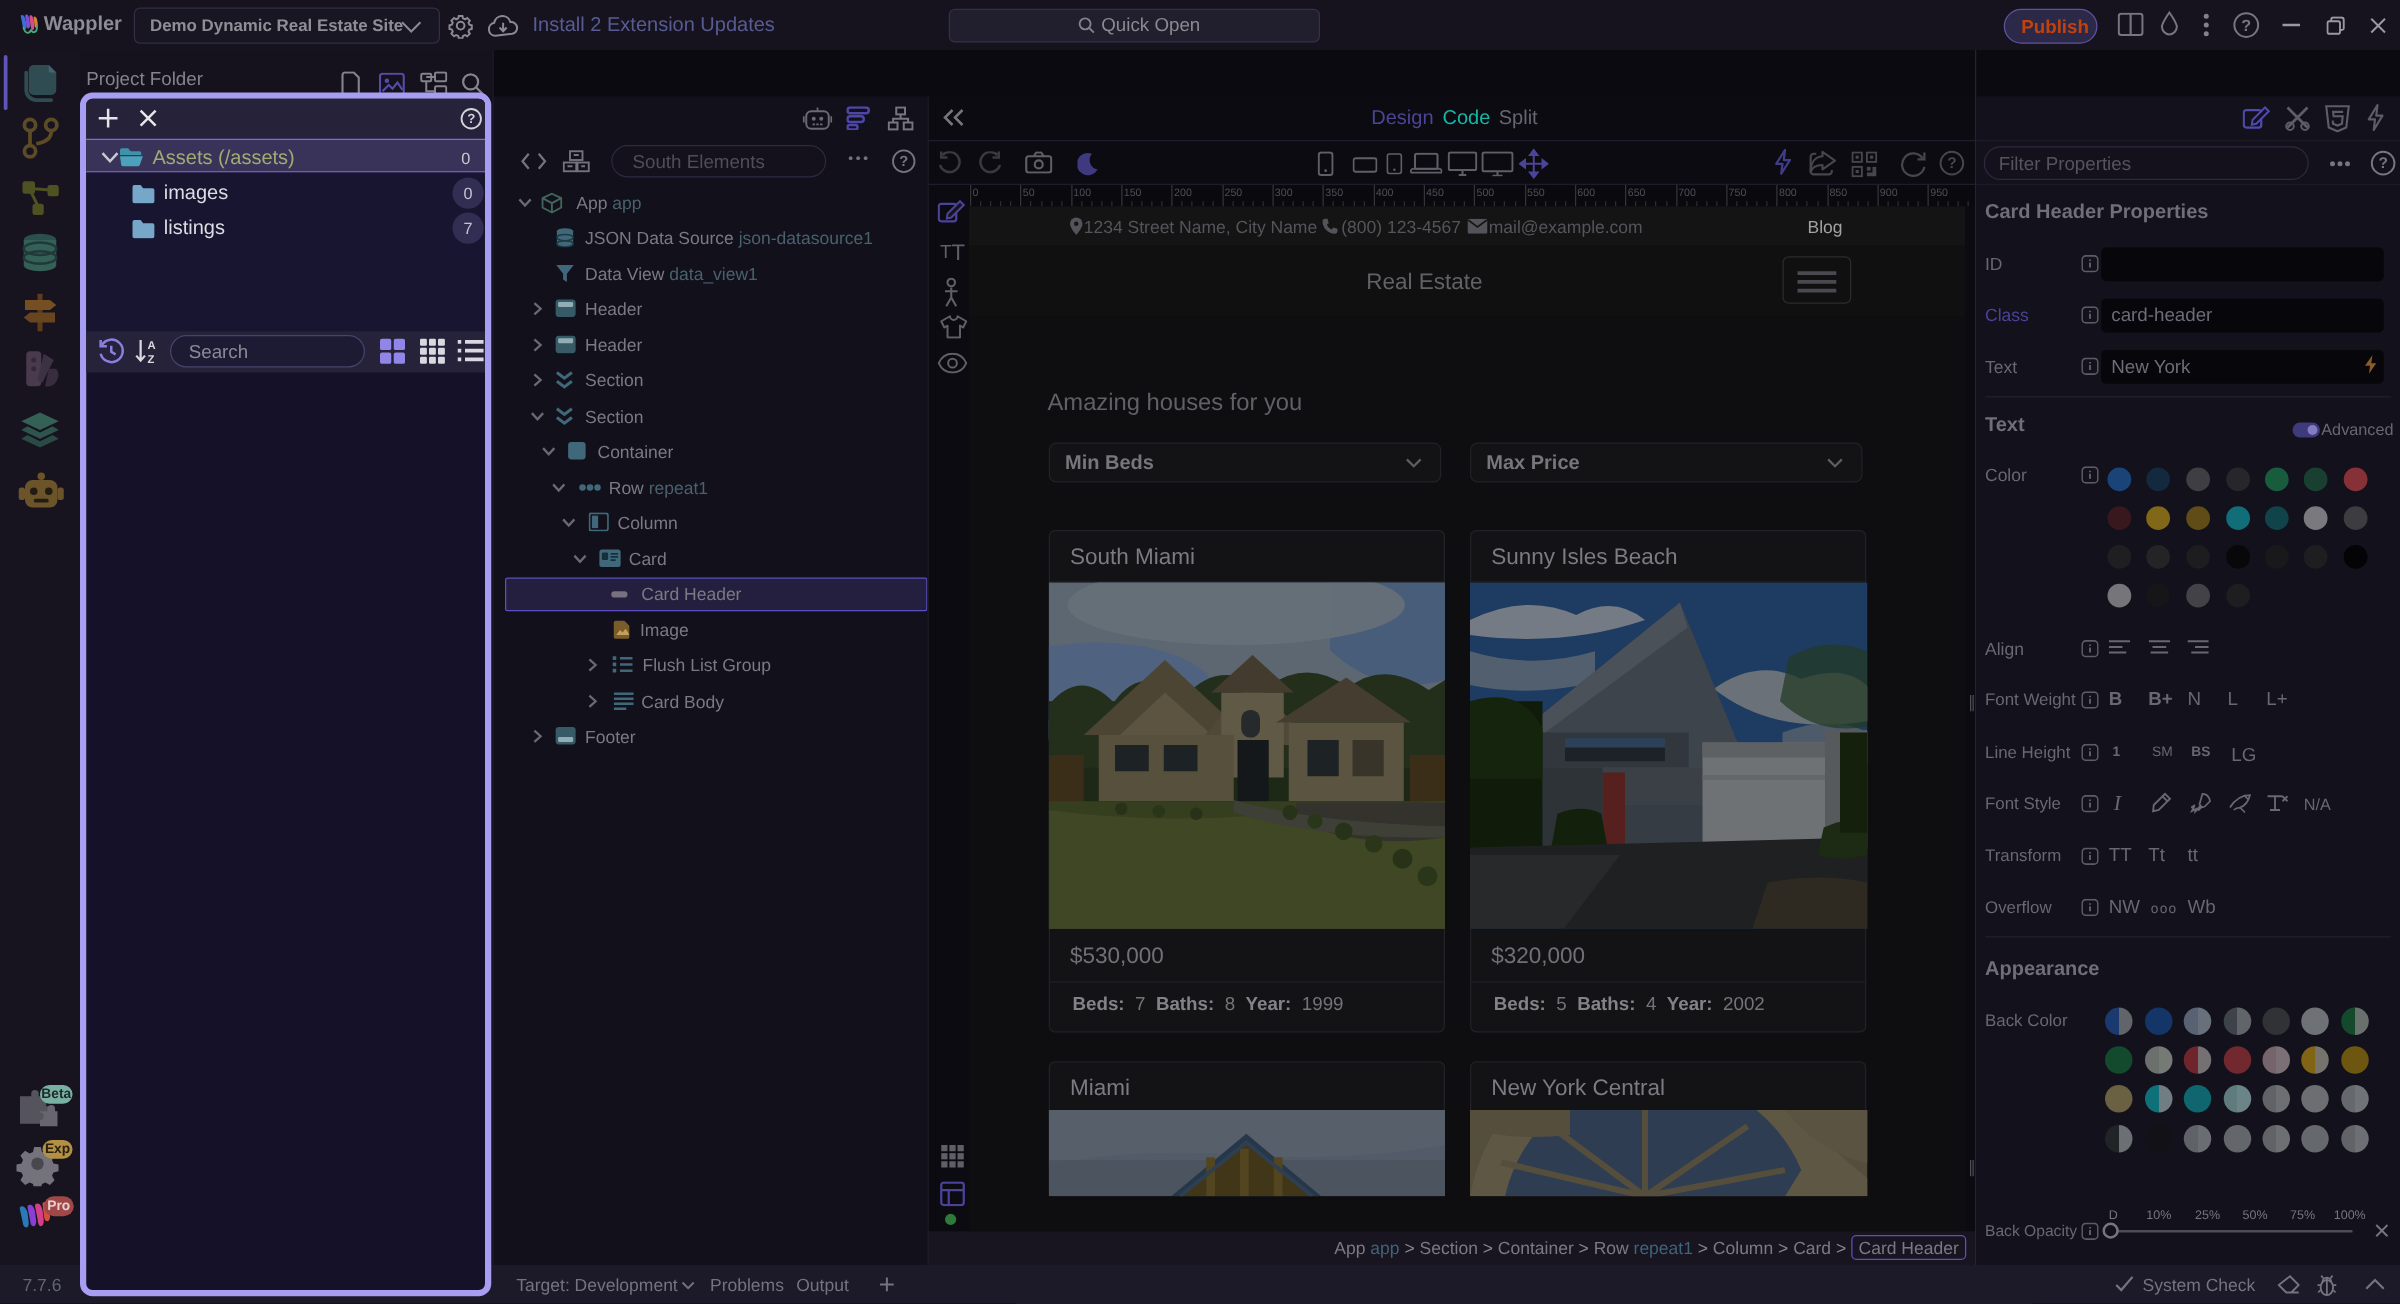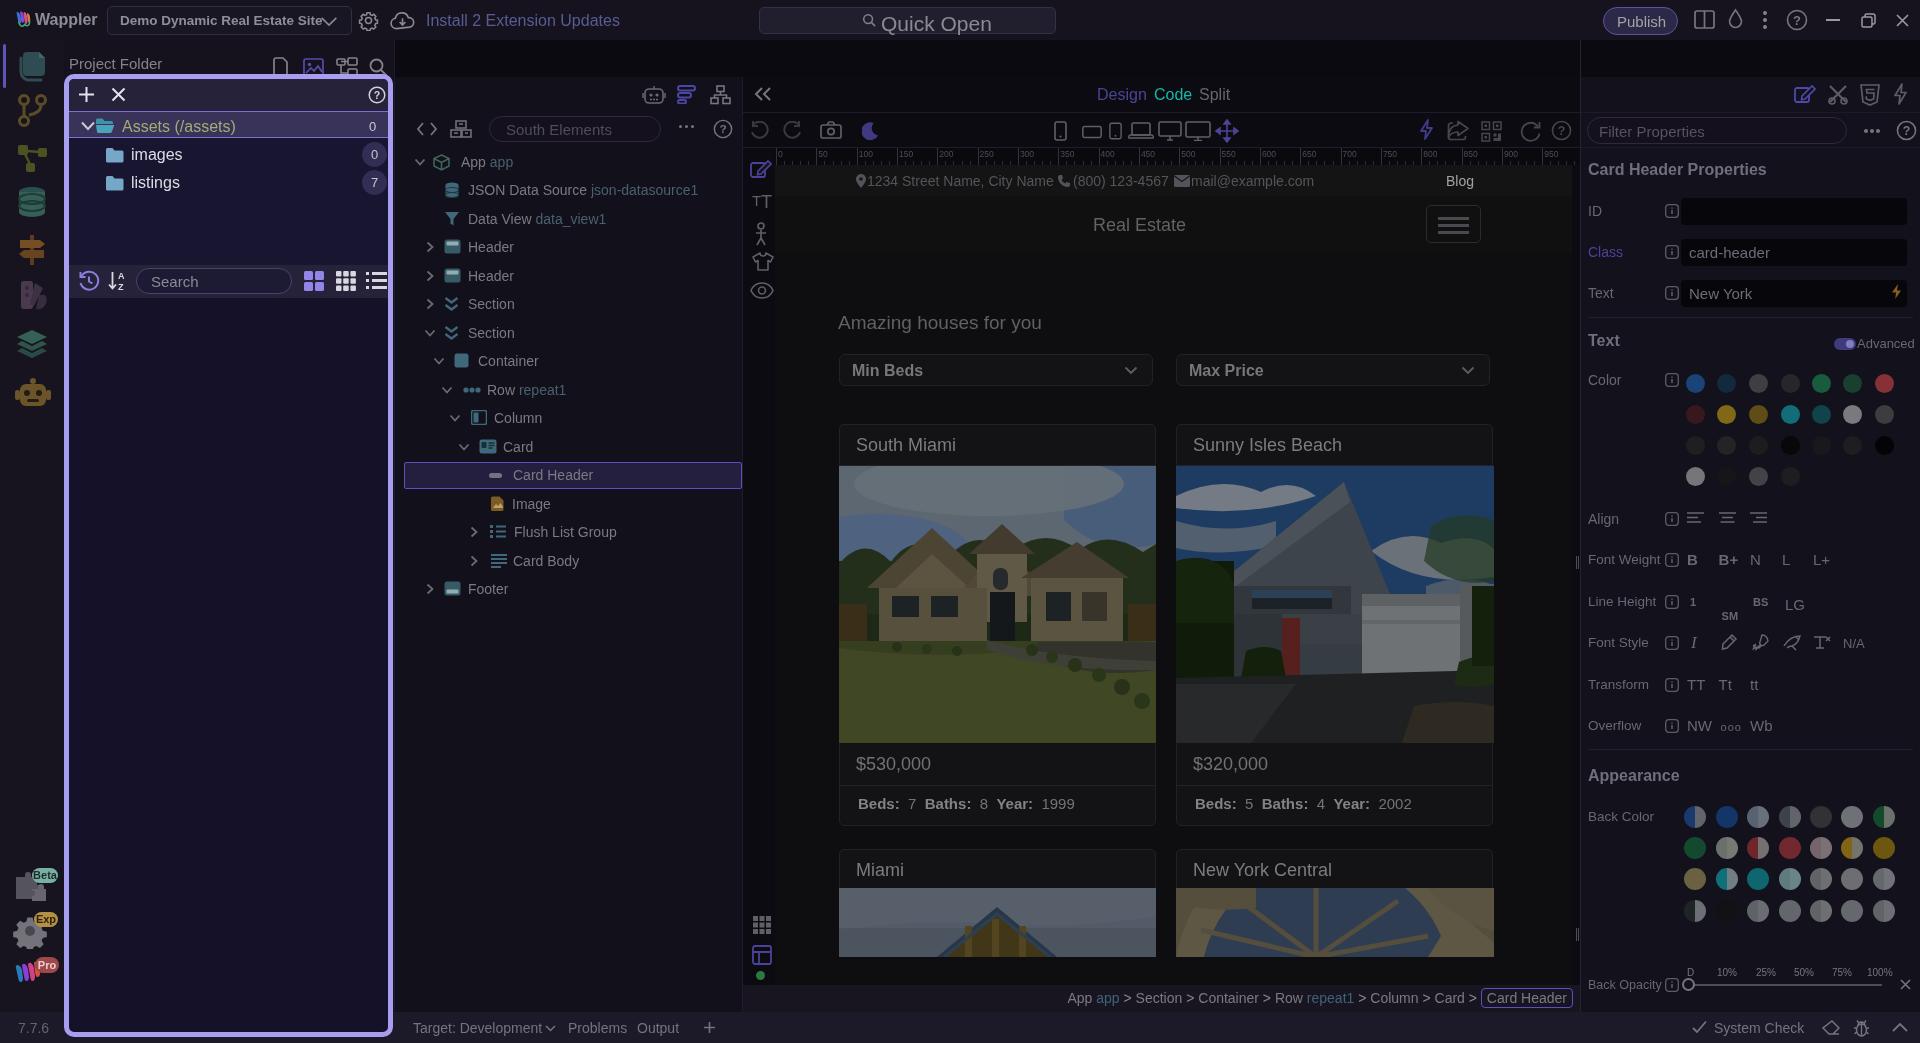--- a/index.html
+++ b/index.html
@@ -53,24 +53,24 @@
         <path fill="none" stroke="#8a8a90" stroke-width="1.7" d="M6.5 18.5 a5.5 5.5 0 0 1 -1 -10.9 a7 7 0 0 1 13.6 -0.6 a5 5 0 0 1 1.4 9.9 z"></path>
         <path stroke="#8a8a90" stroke-width="1.7" fill="none" d="M13 7.5 v7 M10 11.5 l3 3.2 3-3.2"></path>
       </svg>
     <div class="abs" style="left:426px;top:12px;font-size:16px;color:#575c94">Install 2 Extension Updates</div>
 
     <div class="abs" style="left:759px;top:7px;width:297px;height:27px;background:#211e2d;border:1px solid #33304a;border-radius:5px"></div>
     <svg class="abs" style="left:862px;top:13px" width="15" height="15" viewBox="0 0 16 16">
         <circle cx="6.5" cy="6.5" r="4.7" fill="none" stroke="#83828a" stroke-width="1.6"></circle>
         <path d="M10 10 L14 14" stroke="#83828a" stroke-width="1.6"></path>
       </svg>
-    <div class="abs" style="left:881px;top:12px;font-size:21px;color:#8b8a92">Quick Open</div>
+    <div class="abs" style="left:881px;top:12px;font-size:15px;color:#8b8a92">Quick Open</div>
 
     <div class="abs" style="left:1603px;top:7px;width:75px;height:28px;background:#2c2847;border:1.5px solid #5b53a0;border-radius:14px"></div>
-    <div class="abs" style="left:1617px;top:13px;font-size:15px;font-weight:normal;color:#a3a3a3">Publish</div>
+    <div class="abs" style="left:1617px;top:13px;font-size:15px;font-weight:bold;color:#c2410c">Publish</div>
 
     <svg class="abs" style="left:1694px;top:10px" width="21" height="19" viewBox="0 0 21 19">
         <rect x="1" y="1" width="19" height="17" rx="2" fill="none" stroke="#77767e" stroke-width="1.7"></rect>
         <path d="M10.5 1 v17" stroke="#77767e" stroke-width="1.7"></path>
       </svg>
 
     <svg class="abs" style="left:1727px;top:8px" width="17" height="23" viewBox="0 0 17 23">
         <path d="M8.5 2 Q13.5 9 14.5 13 a6 6.5 0 1 1 -12 0 Q3.5 9 8.5 2Z" fill="none" stroke="#77767e" stroke-width="1.6"></path>
       </svg>
 
@@ -869,21 +869,21 @@
 <div class="abs" style="left:137.6px;top:474px;font-size:15px;font-weight:bold;color:#686772">B+</div>
 <div class="abs" style="left:169px;top:474px;font-size:15px;font-weight:normal;color:#686772">N</div>
 <div class="abs" style="left:201px;top:474px;font-size:15px;font-weight:normal;color:#686772">L</div>
 <div class="abs" style="left:232px;top:474px;font-size:15px;font-weight:normal;color:#686772">L+</div>
 <div class="abs" style="left:7px;top:517px;font-size:13.5px;color:#686772;white-space:nowrap">Line Height</div>
 <svg class="abs" style="left:84px;top:518px" width="14" height="14" viewBox="0 0 14 14">
         <rect x="0.7" y="0.7" width="12.6" height="12.6" rx="3" fill="none" stroke="#5d5c66" stroke-width="1.3"></rect>
         <path d="M7 6 v4 M7 3.5 v1.3" stroke="#5d5c66" stroke-width="1.6"></path>
       </svg>
 <div class="abs" style="left:109px;top:519px;font-size:11px;font-weight:bold;color:#686772">1</div>
-<div class="abs" style="left:140.6px;top:533px;font-size:11px;font-weight:bold;color:#686772">SM</div>
+<div class="abs" style="left:140.6px;top:519px;font-size:11px;font-weight:normal;color:#686772">SM</div>
 <div class="abs" style="left:172px;top:519px;font-size:11px;font-weight:bold;color:#686772">BS</div>
 <div class="abs" style="left:204px;top:519px;font-size:15px;font-weight:normal;color:#686772">LG</div>
 <div class="abs" style="left:7px;top:558px;font-size:13.5px;color:#686772;white-space:nowrap">Font Style</div>
 <svg class="abs" style="left:84px;top:559px" width="14" height="14" viewBox="0 0 14 14">
         <rect x="0.7" y="0.7" width="12.6" height="12.6" rx="3" fill="none" stroke="#5d5c66" stroke-width="1.3"></rect>
         <path d="M7 6 v4 M7 3.5 v1.3" stroke="#5d5c66" stroke-width="1.6"></path>
       </svg>
 <div class="abs" style="left:110px;top:556px;font-size:17px;font-style:italic;font-family:'Liberation Serif',serif;color:#686772">I</div>
 <svg class="abs" style="left:138px;top:556px" width="19" height="19" viewBox="0 0 19 19">
         <path d="M4 11 L11 4 l4 4 -7 7 -4.5 1Z M11 4 l2-2 4 4 -2 2" fill="none" stroke="#686772" stroke-width="1.5"></path>

